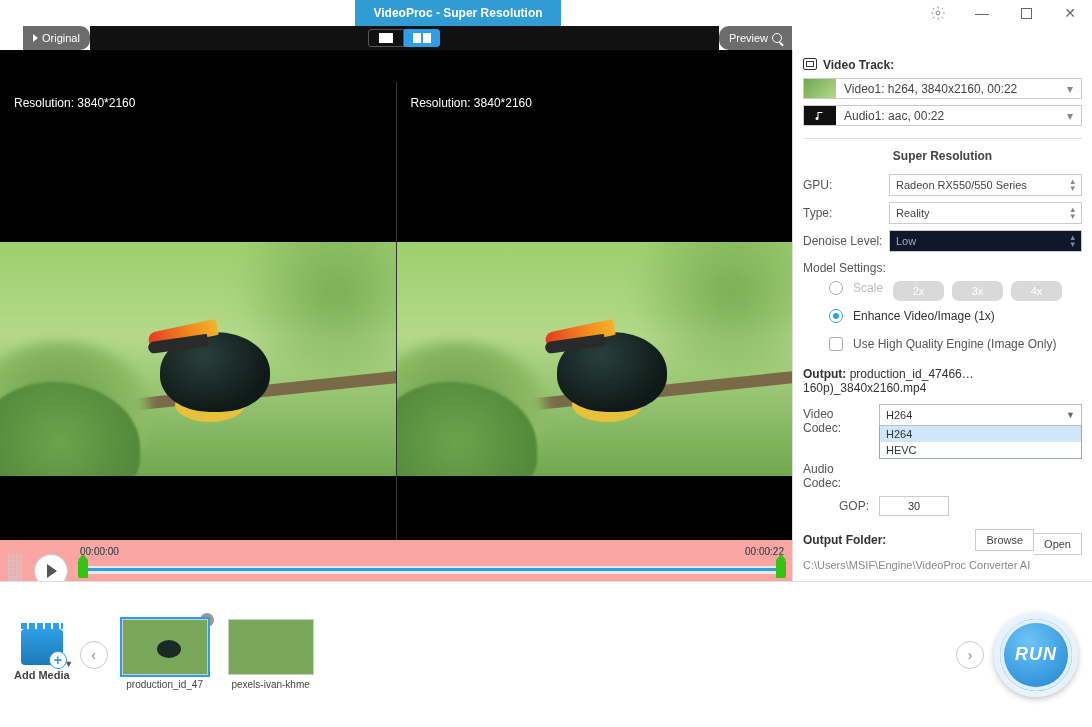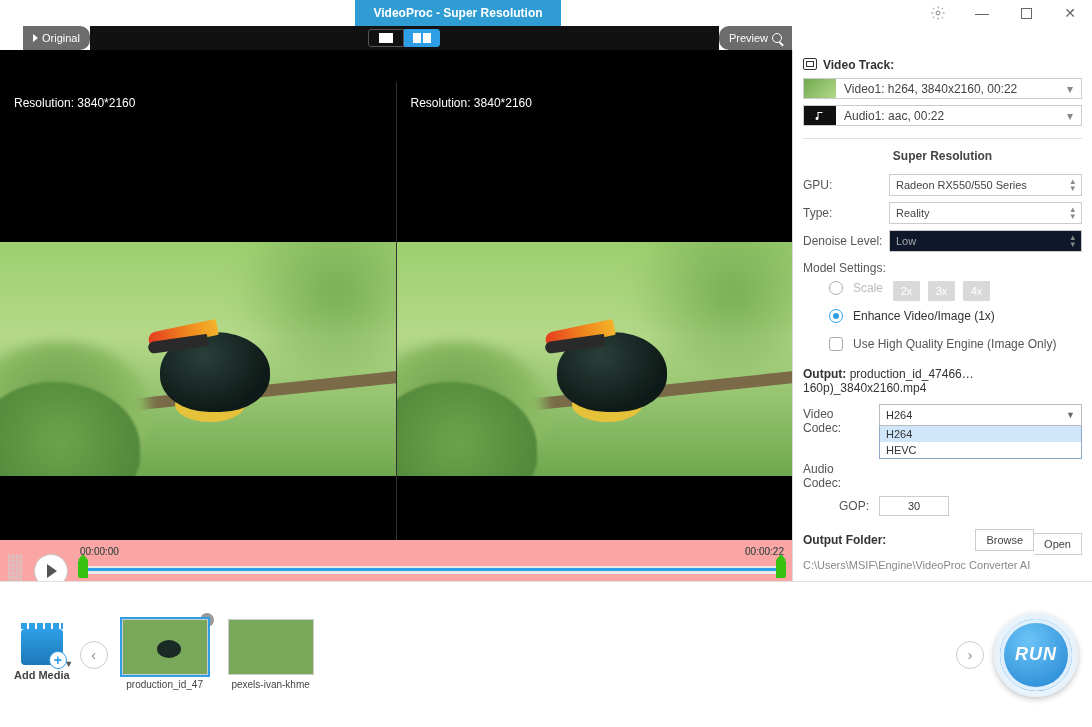--- a/index.html
+++ b/index.html
@@ -87,21 +87,21 @@
 .form-row label { width: 80px; color: #555; }
 .form-row .select, .form-row .input { flex: 1; height: 22px; border: 1px solid #ccc; background: #fff; display: flex; align-items: center; padding: 0 6px; position: relative; font-size: 11px; color: #444; }
 .form-row .select .arrows { margin-left: auto; font-size: 9px; color: #888; line-height: 7px; }
 .form-row.denoise .select { background: #0f172a; color: #aaa; }
 .model-head { padding: 6px 10px 2px; color: #555; }
 .radio-row { display: flex; gap: 10px; padding: 4px 18px 4px 36px; }
 .radio { width: 14px; height: 14px; border: 1.5px solid #aaa; border-radius: 50%; position: relative; flex-shrink: 0; }
 .radio.on { border-color: #2e9fe6; }
 .radio.on:after { content: ""; position: absolute; inset: 3px; background: #2e9fe6; border-radius: 50%; }
 .scale-btns { display: flex; gap: 8px; }
-.scale-btn { width: 27px; height: 20px; background: #d9d9d9; color: #fff; font-size: 11px; display: flex; align-items: center; justify-content: center; border-radius: 1px; }
+.scale-btn { width: 51px; height: 20px; background: #d9d9d9; color: #fff; font-size: 11px; display: flex; align-items: center; justify-content: center; border-radius: 7px; }
 .scale-label-dis { color: #bbb; }
 .check-row { display: flex; align-items: flex-end; gap: 10px; padding: 10px 10px 10px 36px; color: #555; }
 .checkbox { width: 14px; height: 14px; border: 1.5px solid #aaa; border-radius: 3px; }
 
 .side .spacer-flex { flex: 1; }
 
 .output-block { padding: 4px 10px; }
 .output-block .out-line { color: #333; padding: 2px 0; }
 .output-block .out-line b { font-weight: 700; }
 .vc-row { display: flex; align-items: flex-start; padding: 3px 10px; gap: 6px; position: relative; }

